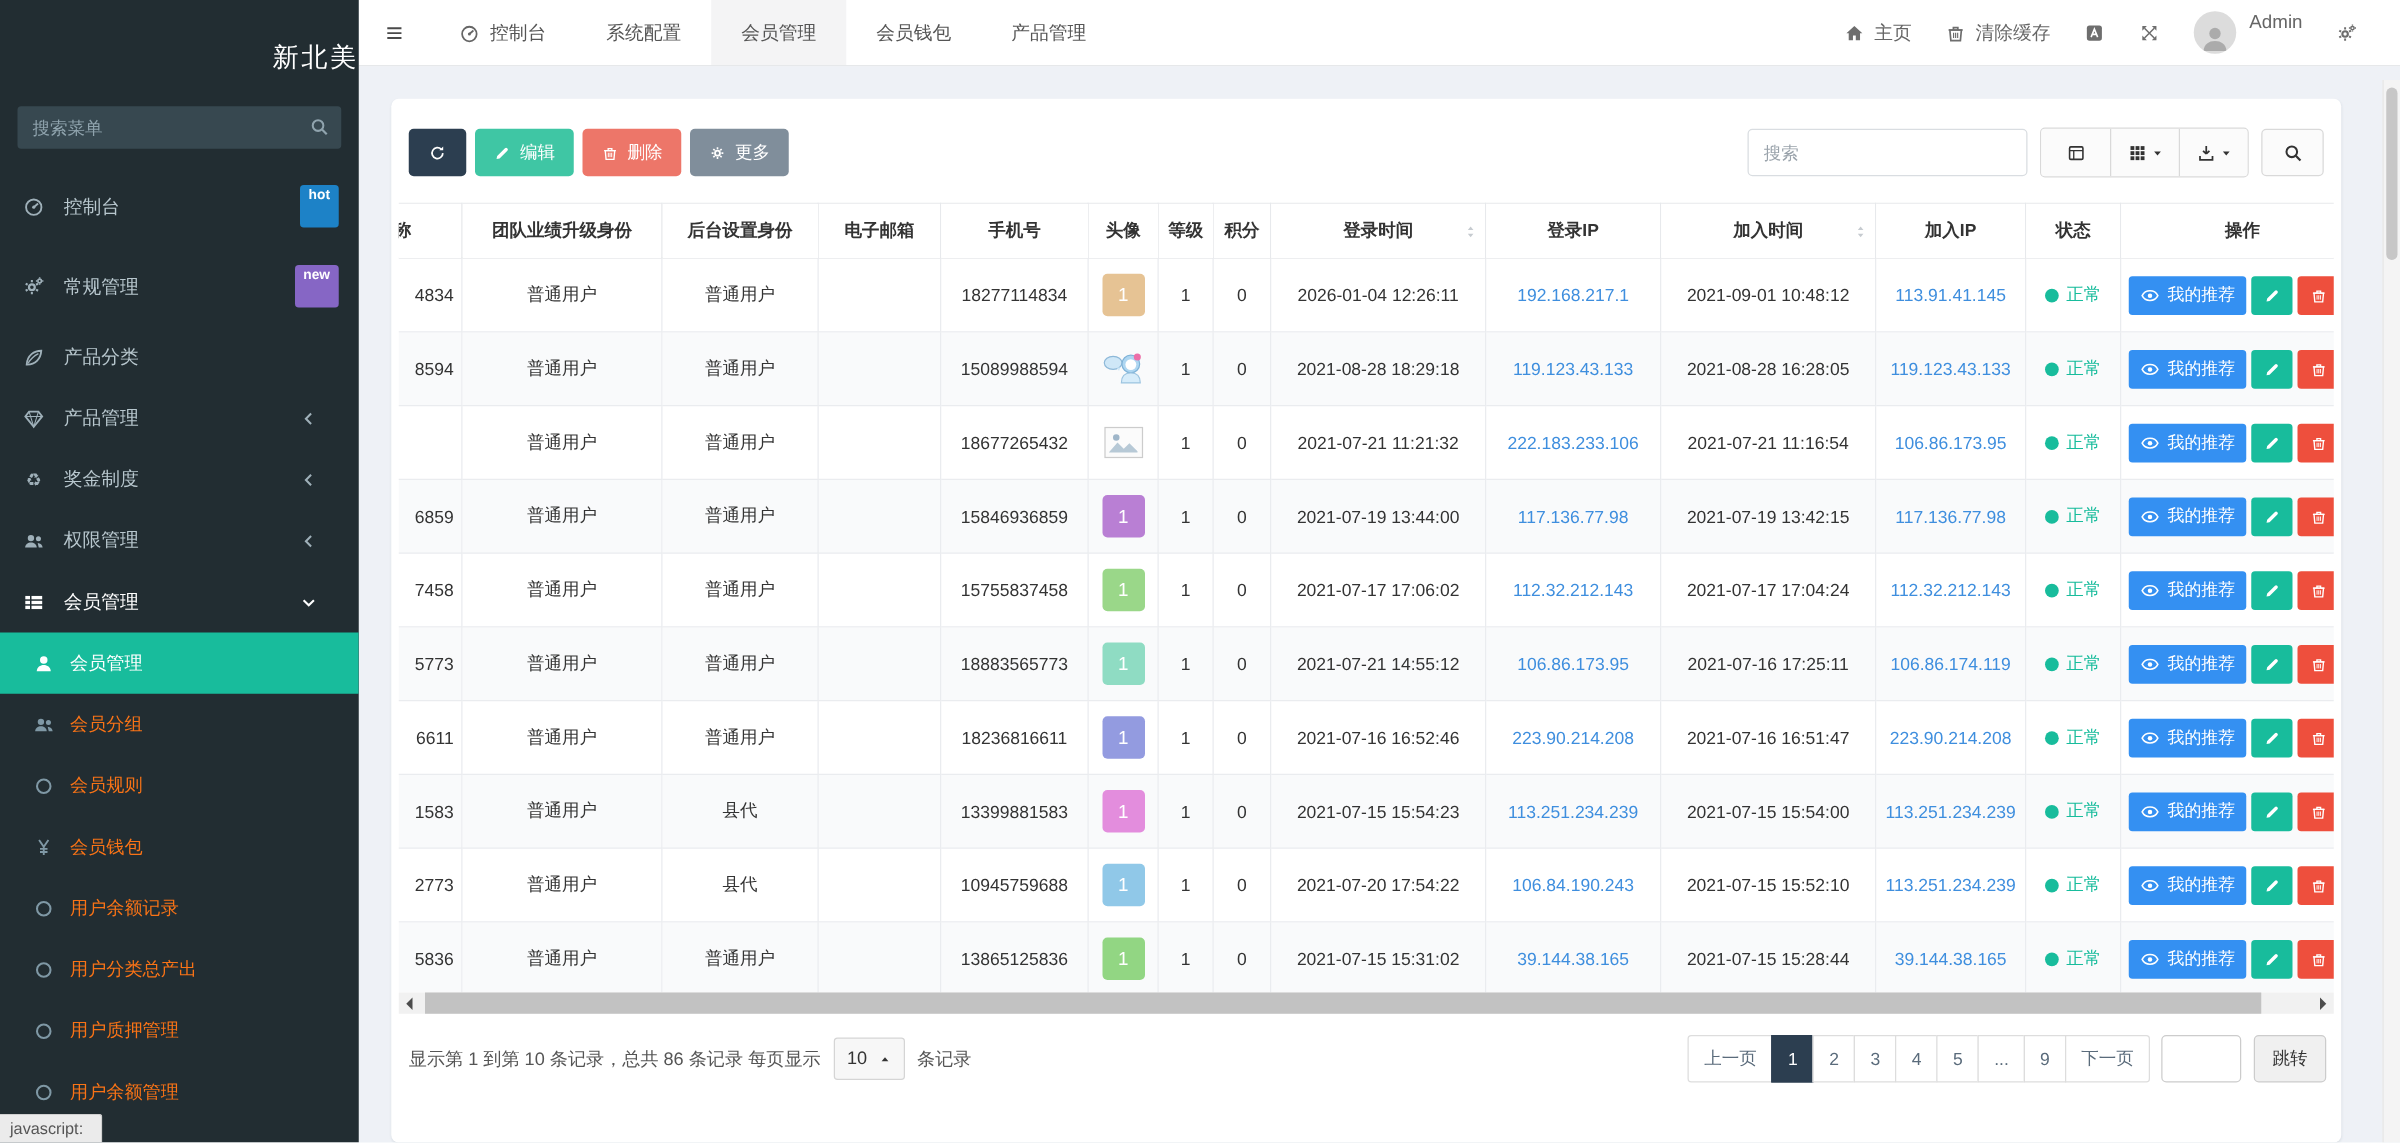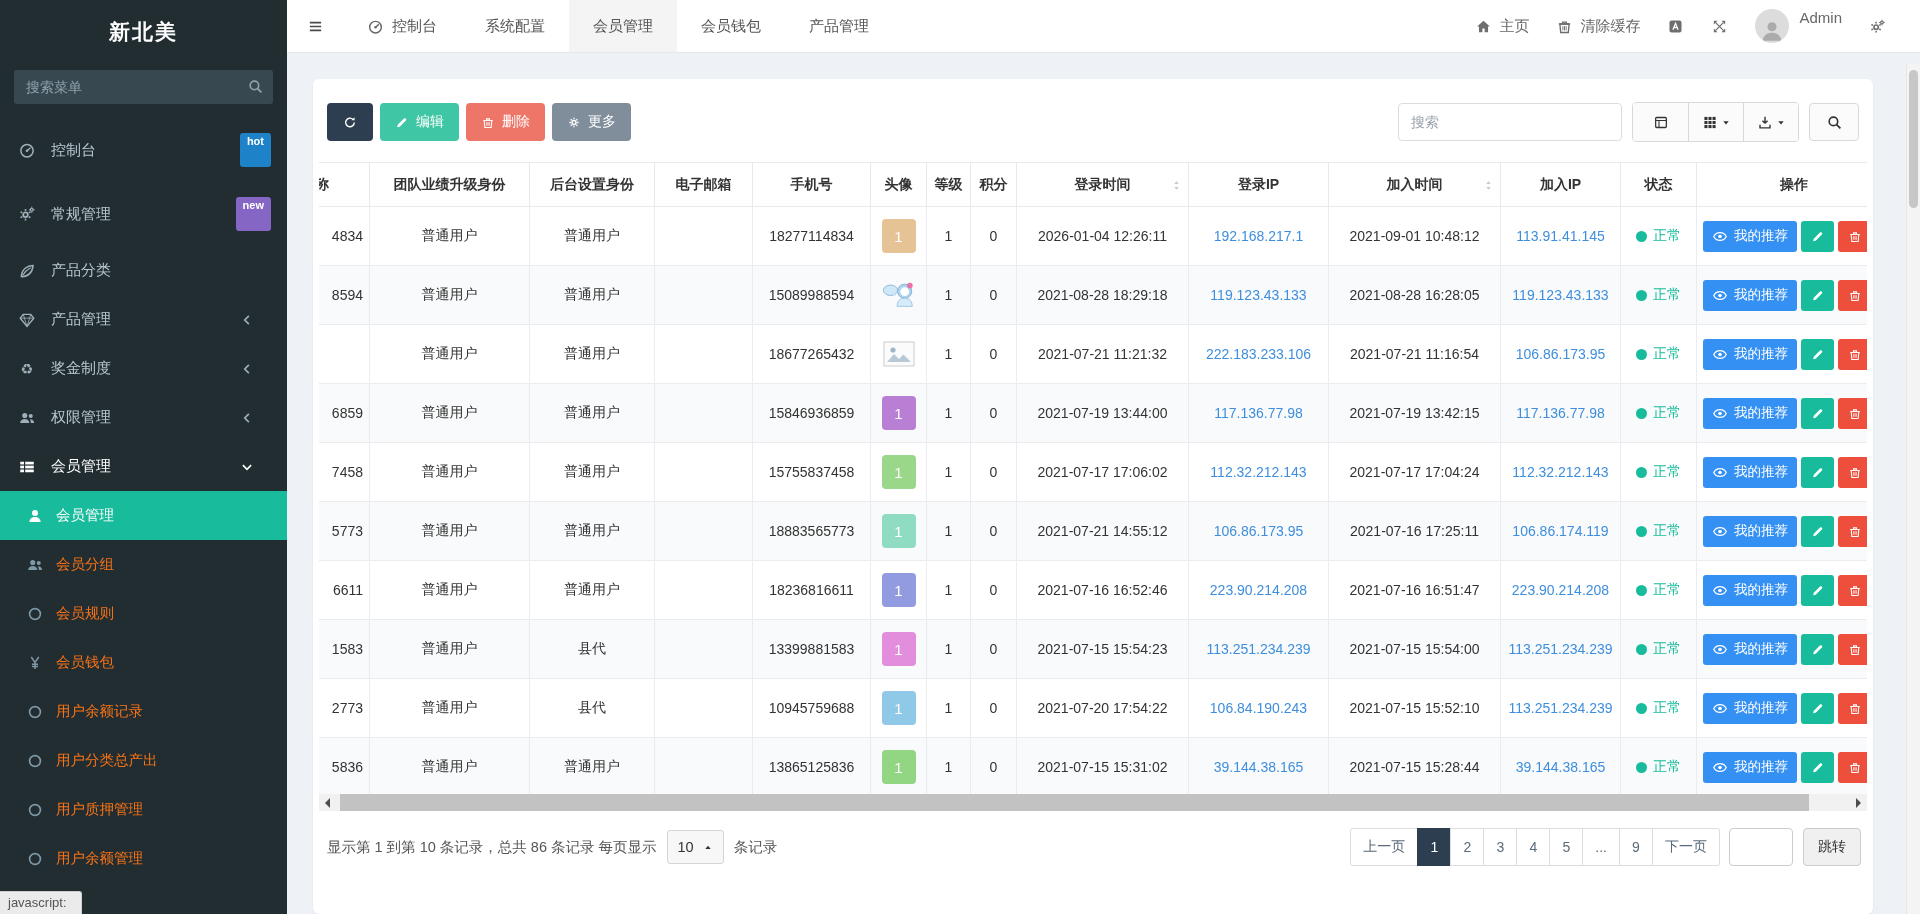--- a/index.html
+++ b/index.html
@@ -6,21 +6,21 @@
   html,body { width:1920px; height:914px; overflow:hidden; }
   body { font-family:"Liberation Sans","DejaVu Sans",sans-serif; background:#eef1f6; }
   :root{
     --sidebar:#222d32; --sidebar-text:#b8c7ce; --teal:#18bc9c; --navy:#2c3e50;
     --blue:#3490f2; --red:#ee4f3d; --link:#3e8ede; --edit:#3fc6a4; --del:#ed7669; --more:#808e9b;
   }
   .app{ display:flex; width:1920px; height:914px; position:relative; }
 
   
   .sidebar{ width:287px; flex:none; background:var(--sidebar); position:relative; overflow:hidden; }
-  .brand{ height:62px; line-height:64px; text-align:center; color:#fff; font-size:21px; font-weight:bold; letter-spacing:2px; }
+  .brand{ height:62px; line-height:64px; text-align:right; color:#fff; font-size:21px; font-weight:normal; letter-spacing:2px;margin-top:15px; }
   .side-search{ margin:8px 14px 14px; position:relative; }
   .side-search input{ width:100%; height:34px; background:#374850; border:none; outline:none; border-radius:3px;
     color:#cfd8dc; font-size:14px; padding:0 34px 0 12px; font-family:inherit;}
   .side-search input::placeholder{ color:#8fa3ad; }
   .side-search .ic{ position:absolute; right:9px; top:8px; color:#90a4ae; }
   .side-item{ display:flex; align-items:center; padding:15px 16px 15px 18px; color:var(--sidebar-text); font-size:15px; cursor:pointer; }
   .side-item .ic{ width:20px; margin-right:13px; color:#9fb0b9; }
   .side-item.expanded{ color:#fff; } .side-item.expanded .ic{ color:#fff; }
   .badge{ margin-left:auto; color:#fff; font-size:11px; font-weight:bold; padding:2px 7px 20px; border-radius:3px; }
   .chev{ margin-left:auto; width:14px; color:#8a9ba5; }

